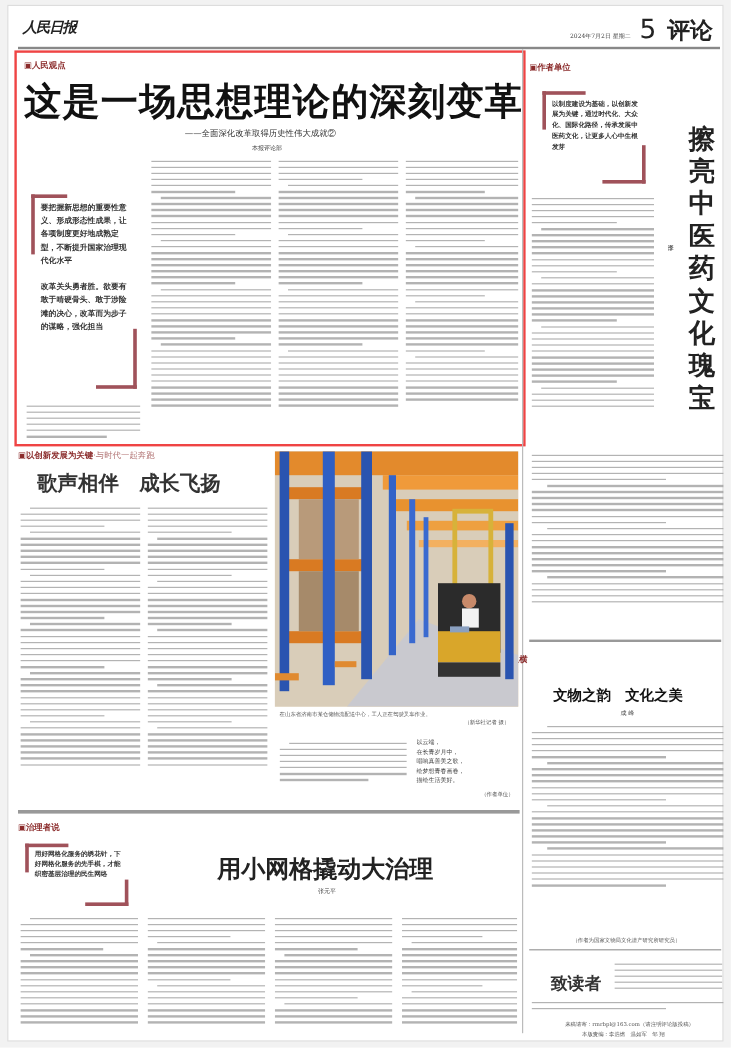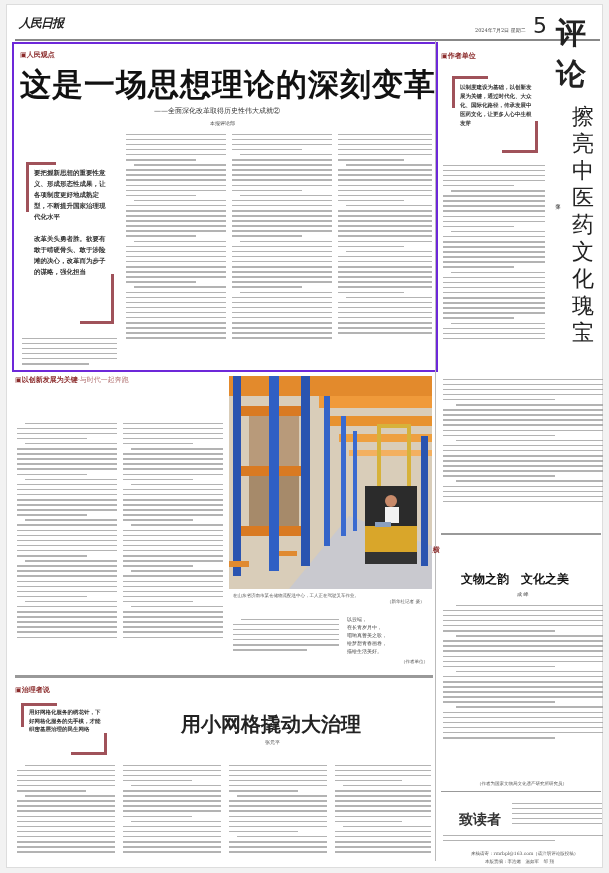--- a/index.html
+++ b/index.html
@@ -2,34 +2,34 @@
 <html><head>
 <meta charset="utf-8">
 <style>
 *{box-sizing:border-box;margin:0;padding:0}
 body{width:609px;height:873px;background:#f2f2f2;font-family:"DejaVu Serif",serif;overflow:hidden;position:relative}
 .page{position:absolute;left:6px;top:4px;width:597px;height:864px;background:#fff;border:1px solid #ddd}
 .masthead{position:absolute;left:8px;top:6px;width:585px;height:30px;border-bottom:2px solid #888}
 .logo{position:absolute;left:4px;top:4px;font-size:12px;font-style:italic;font-weight:bold;color:#222;letter-spacing:-1px}
 .date{position:absolute;left:460px;top:16px;font-size:5px;color:#444}
 .pagenum{position:absolute;left:518px;top:2px;font-size:22px;font-family:"DejaVu Sans",sans-serif;color:#222}
-.section{position:absolute;left:541px;top:2px;font-size:30px;font-family:"DejaVu Sans",sans-serif;font-weight:bold;color:#222}
-.redbox{position:absolute;left:5px;top:37px;width:426px;height:330px;border:2px solid #6d28d9}
+.section{position:absolute;left:541px;top:2px;font-size:19px;font-family:"DejaVu Sans",sans-serif;font-weight:bold;color:#222}
+.redbox{position:absolute;left:5px;top:37px;width:426px;height:330px;border:2px solid #ef4444}
 .tag{font-family:"DejaVu Sans",sans-serif;font-size:7px;font-weight:bold;color:#8b2b2b}
 .headline{position:absolute;font-family:"DejaVu Sans",sans-serif;font-weight:bold;color:#111;white-space:nowrap}
 .sub{position:absolute;font-size:7px;color:#333;white-space:nowrap}
 .byline{position:absolute;font-size:5px;color:#444}
 .col{position:absolute;overflow:hidden}
 .col .ln{height:1.5px;background:#9a9a9a;margin:3.6px 0;opacity:.75}
 .col .ln.s{width:70%}
 .col .ln.i{margin-left:8%}
 .pull{position:absolute;font-size:6.5px;line-height:11px;color:#333;font-weight:bold}
 .brk-tl{position:absolute;border-top:3px solid #a0525a;border-left:3px solid #a0525a}
 .brk-br{position:absolute;border-bottom:3px solid #a0525a;border-right:3px solid #a0525a}
-.vtitle{position:absolute;font-family:"DejaVu Sans",sans-serif;font-weight:normal;font-size:22px;line-height:27px;color:#222;width:26px;}
+.vtitle{position:absolute;font-family:"DejaVu Sans",sans-serif;font-weight:bold;font-size:22px;line-height:27px;color:#222;width:26px;text-align:center}
 .rule{position:absolute;background:#999;height:3px}
 .vrule{position:absolute;background:#bbb;width:1px}
 .photo{position:absolute;left:222px;top:371px;width:203px;height:213px;overflow:hidden;background:#e8dccc}
 .caption{position:absolute;font-size:4.5px;color:#555}
 </style>
 </head>
 <body>
 
 <div class="page">
 
@@ -314,20 +314,21 @@
   <div class="col" style="left:436px;top:826px;width:160px;height:12px">
     <div class="ln"></div>
       <div class="ln s"></div>
   </div>
   <div class="caption" style="left:464px;top:846px">来稿请寄：rmrbpl@163.com（请注明评论版投稿）</div>
   <div class="caption" style="left:478px;top:854px">本版责编：李浩燃　温如军　邹 翔</div>
 
   <div class="tag" style="position:absolute;left:8px;top:370px">
     <span>▣</span><span>以创新发展为关键</span><span style="color:#b07070;font-weight:normal">·与时代一起奔跑</span>
   </div>
+  <div class="headline" style="left:24px;top:386px;font-size:17px;font-weight:bold;color:#333">歌声相伴　成长飞扬</div>
 
   <div class="col" style="left:10px;top:414px;width:100px;height:250px">
     <div class="ln i"></div>
       <div class="ln"></div>
       <div class="ln"></div>
       <div class="ln s"></div>
       <div class="ln i"></div>
       <div class="ln"></div>
       <div class="ln"></div>
       <div class="ln"></div>

